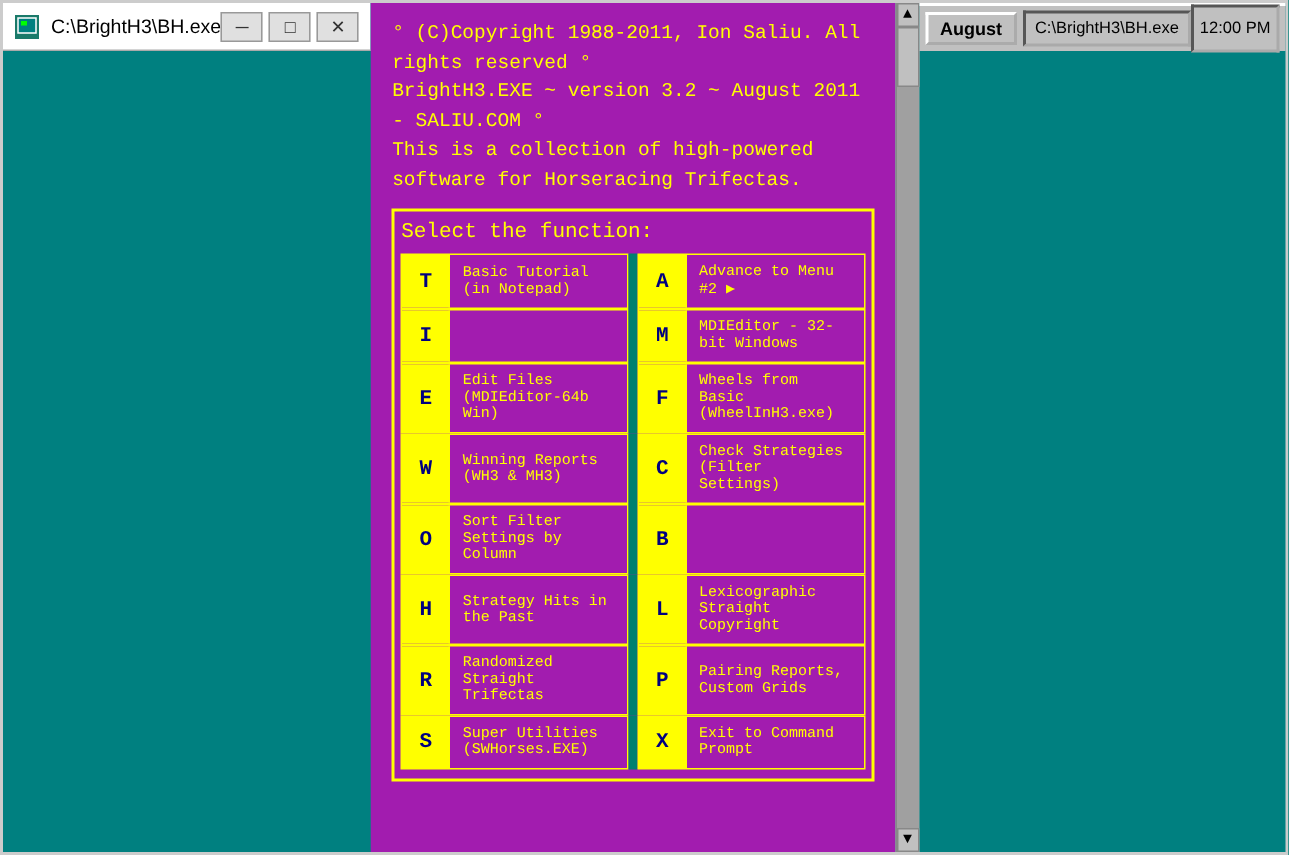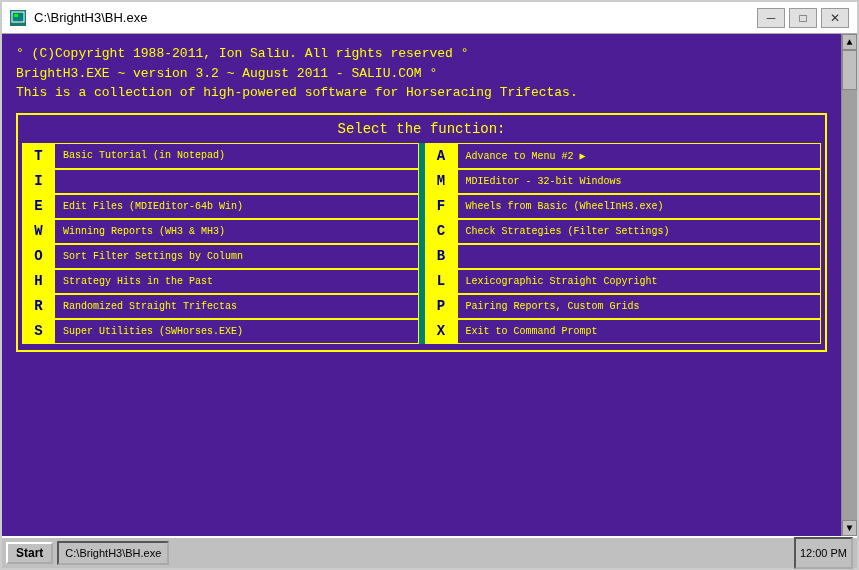--- a/index.html
+++ b/index.html
@@ -9,21 +9,20 @@
       background: #1a8a7a;
       font-family: 'Courier New', Courier, monospace;
       overflow: hidden;
     }
 
     
     .window {
       width: 859px;
       height: 570px;
       display: flex;
-      flex-direction: column;
       background: #008080;
       border: 2px solid #ccc;
     }
 
     .title-bar {
       background: #fff;
       display: flex;
       align-items: center;
       height: 32px;
       padding: 0 8px;
@@ -73,21 +72,21 @@
 
     
     .content-area {
       display: flex;
       flex: 1;
       overflow: hidden;
     }
 
     .main-content {
       flex: 1;
-      background: #4c1d95;
+      background: #a21caf;
       padding: 10px 14px;
       overflow: hidden;
       color: #ffff00;
       font-size: 14px;
       font-family: 'Courier New', Courier, monospace;
     }
 
     .scrollbar {
       width: 16px;
       background: #c0c0c0;
@@ -132,21 +131,21 @@
       font-size: 13px;
     }
 
     
     .menu-box {
       border: 2px solid #ffff00;
       padding: 6px 4px;
     }
 
     .menu-title-row {
-      text-align: center;
+      text-align: left;
       color: #ffff00;
       font-size: 14px;
       margin-bottom: 6px;
     }
 
     .menu-grid {
       display: flex;
       flex-direction: column;
       gap: 0;
     }
@@ -369,21 +368,21 @@
     <div class="scrollbar">
       <div class="scroll-arrow">▲</div>
       <div class="scroll-track">
         <div class="scroll-thumb"></div>
       </div>
       <div class="scroll-arrow">▼</div>
     </div>
   </div>
 
   <div class="taskbar">
-    <div class="taskbar-start">Start</div>
+    <div class="taskbar-start">August</div>
     <div class="taskbar-items">
       <div class="taskbar-item">C:\BrightH3\BH.exe</div>
     </div>
     <div class="taskbar-tray">
       <span>12:00 PM</span>
     </div>
   </div>
 </div>
 
 </body></html>

